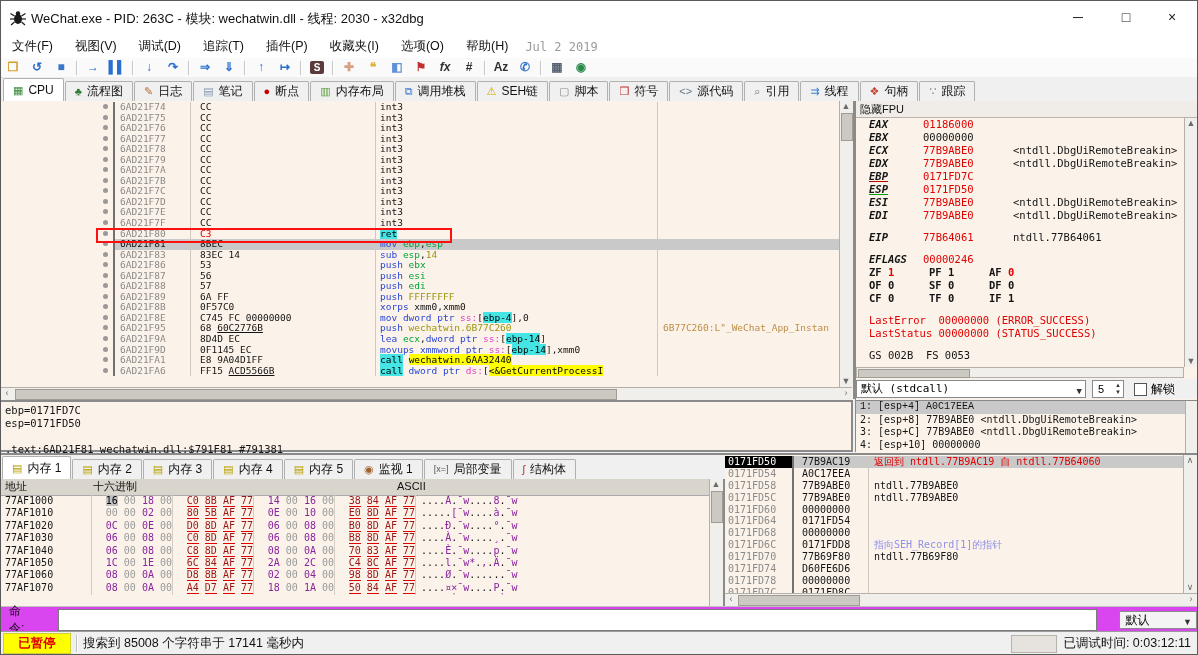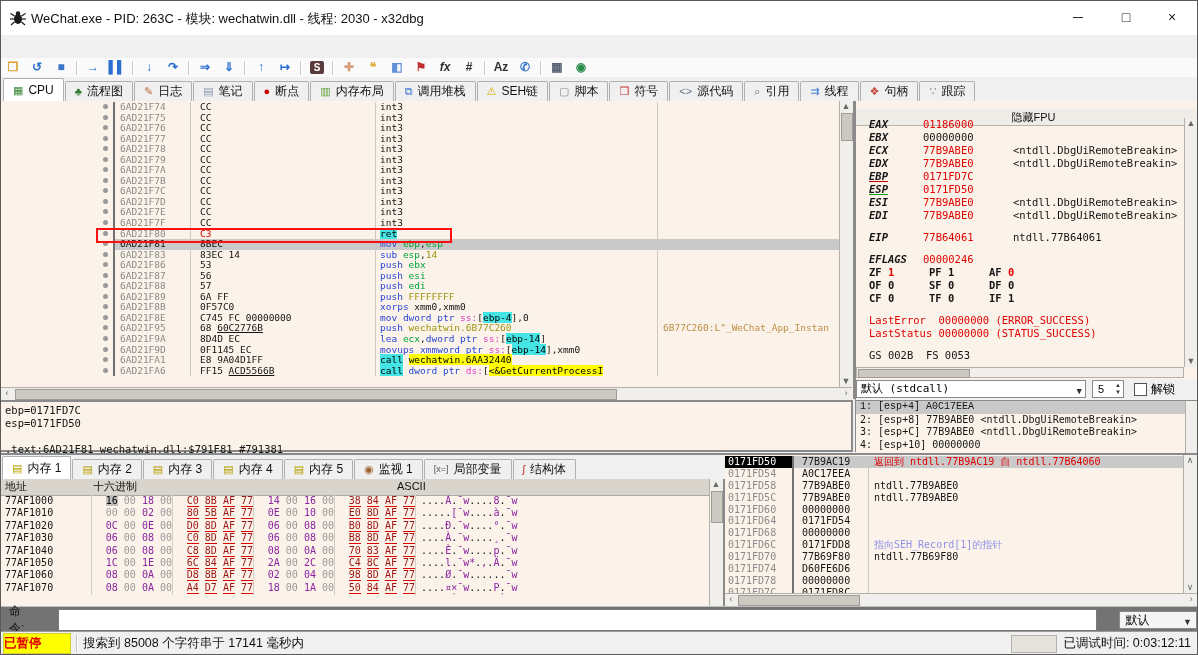--- a/index.html
+++ b/index.html
@@ -55,22 +55,22 @@
   .t-cb{background:#45e5e5;color:#000}.t-yb{background:#ffff00;color:#000}
   #disasm .hscroll{width:838px;}
 
   
   #infopane{position:absolute;left:0;top:399px;width:852px;height:52px;background:#fbf3e9;border-top:2px solid #8a8a8a;border-right:2px solid #8a8a8a;border-bottom:2px solid #8a8a8a;
             font-size:10.5px;line-height:13px;padding:2px 0 0 4px;box-sizing:border-box;}
   #infopane div{font-family:"DejaVu Sans Mono",monospace;color:#141414;white-space:pre;}
 
   
   #regs{position:absolute;left:854px;top:100px;width:342px;height:351px;background:#fbf3e9;border-left:1px solid #8a8a8a;}
-  #regs-header{position:absolute;left:0;top:8px;width:100%;height:17px;background:#f0ede8;border-bottom:1px solid #b8b4ac;
-               font-size:11px;line-height:17px;padding-left:13px;box-sizing:border-box;color:#111;text-align:center;}
+  #regs-header{position:absolute;left:0;top:0;width:100%;height:17px;background:#f0ede8;border-bottom:1px solid #b8b4ac;
+               font-size:11px;line-height:17px;padding-left:4px;box-sizing:border-box;color:#111;}
   #regs-body{position:absolute;left:0;top:17px;width:328px;height:249px;overflow:hidden;font-family:"DejaVu Sans Mono",monospace;font-size:10.5px;}
   .rrow{height:13px;line-height:13px;display:flex;white-space:pre;padding-left:13px;}
   .rgap{height:9px;}
   .rn{width:54px;flex:none;color:#141414;font-weight:bold;font-style:italic;}
   .rn.u-red{text-decoration:underline;text-decoration-color:#c00000;}
   .rn.u-green{text-decoration:underline;text-decoration-color:#00a000;}
   .rv{width:90px;flex:none;}
   .rs{flex:1;color:#141414;}
   .c-r{color:#e00000}.c-k{color:#141414}
   .fl{width:60px;flex:none;color:#141414;font-weight:bold;}
@@ -115,30 +115,30 @@
   .srow.sel{background:#c9c9c9;}
   .saddr{width:64px;flex:none;padding-left:3px;color:#8a8a8a;}
   .srow.sel .saddr{background:#000;color:#fff;}
   .sval{width:66px;flex:none;padding-left:8px;color:#141414;border-left:2px solid #737373;}
   .scom{flex:1;padding-left:5px;border-left:1px solid #cfc8bc;}
   .sc-ret{color:#e00000}.sc-sym{color:#141414}.sc-seh{color:#9090e8}
   #stack-vscroll{position:absolute;right:0;top:0;width:13px;height:138px;background:#f1efec;border-left:1px solid #b4b0a8;}
   #stack-hscroll{position:absolute;left:0;top:138px;width:472px;height:13px;background:#f1efec;border-top:1px solid #b4b0a8;}
 
   
-  #cmdbar{position:absolute;left:0;top:605px;width:100%;height:25px;background:#737373;border-top:1px solid #c0c0c0;display:flex;align-items:center;gap:16px;}
+  #cmdbar{position:absolute;left:0;top:605px;width:100%;height:25px;background:#d946ef;border-top:1px solid #c0c0c0;display:flex;align-items:center;gap:16px;}
   #cmd-label{font-size:12px;padding:0 6px 0 8px;color:#111;}
   #cmd-input{width:1055px;height:18px;background:#fff;border:1px solid #7a7a7a;}
   #cmd-profile{width:80px;height:18px;margin-left:6px;border:1px solid #8a8a8a;background:#f4f4f4;font-size:12px;line-height:17px;padding-left:6px;position:relative;box-sizing:border-box;}
   #cmd-profile .arr{position:absolute;right:4px;top:2px;font-size:9px;color:#333;}
 
   
   #statusbar{position:absolute;left:0;top:630px;width:100%;height:23px;background:#f0f0f0;border-top:1px solid #9a9a9a;display:flex;align-items:center;}
   #status-state{width:66px;height:19px;margin-left:2px;background:#ffff00;border:1px solid #cfcf30;color:#e00000;font-weight:bold;
-                font-size:12.5px;text-align:left;line-height:18px;}
+                font-size:12.5px;text-align:center;line-height:18px;}
   .st-sep{width:1px;height:17px;background:#c0c0c0;border-right:1px solid #fff;margin:0 5px;}
   #status-msg{font-size:12.5px;color:#111;flex:0 0 auto;}
   #status-fill{flex:1;}
   #status-box{width:44px;height:16px;background:#e6e3de;border:1px solid #b8b4ac;margin-right:6px;}
   #status-time{font-size:12.5px;color:#111;margin-right:6px;white-space:pre;}
 </style>
 </head>
 <body>
 
 <div id="window">
@@ -155,20 +155,32 @@
           <path d="M13 10 L17 10"></path>
           <path d="M12.5 13 L16 16"></path>
       </g>
     </svg>
     <span class="title">WeChat.exe - PID: 263C - 模块: wechatwin.dll - 线程: 2030 - x32dbg</span>
     <span class="wbtn" id="btn-min">─</span>
     <span class="wbtn" id="btn-max">□</span>
     <span class="wbtn" id="btn-close">×</span>
   </div>
 
+  <div id="menubar">
+
+  <span class="menu-item">文件(F)</span>
+      <span class="menu-item">视图(V)</span>
+      <span class="menu-item">调试(D)</span>
+      <span class="menu-item">追踪(T)</span>
+      <span class="menu-item">插件(P)</span>
+      <span class="menu-item">收藏夹(I)</span>
+      <span class="menu-item">选项(O)</span>
+      <span class="menu-item">帮助(H)</span>
+      <span id="build-date">Jul 2 2019</span>
+    </div>
 
   <div id="toolbar">
 
   <span class="tb-icon" style="color: rgb(216, 160, 48);">❐</span>
       <span class="tb-icon" style="color: rgb(42, 111, 208);">↺</span>
       <span class="tb-icon" style="color: rgb(58, 119, 200);">■</span>
       <span class="tb-sep"></span>
       <span class="tb-icon" style="color: rgb(42, 111, 208);">→</span>
       <span class="tb-icon" style="color: rgb(42, 111, 208);">▌▌</span>
       <span class="tb-sep"></span>

